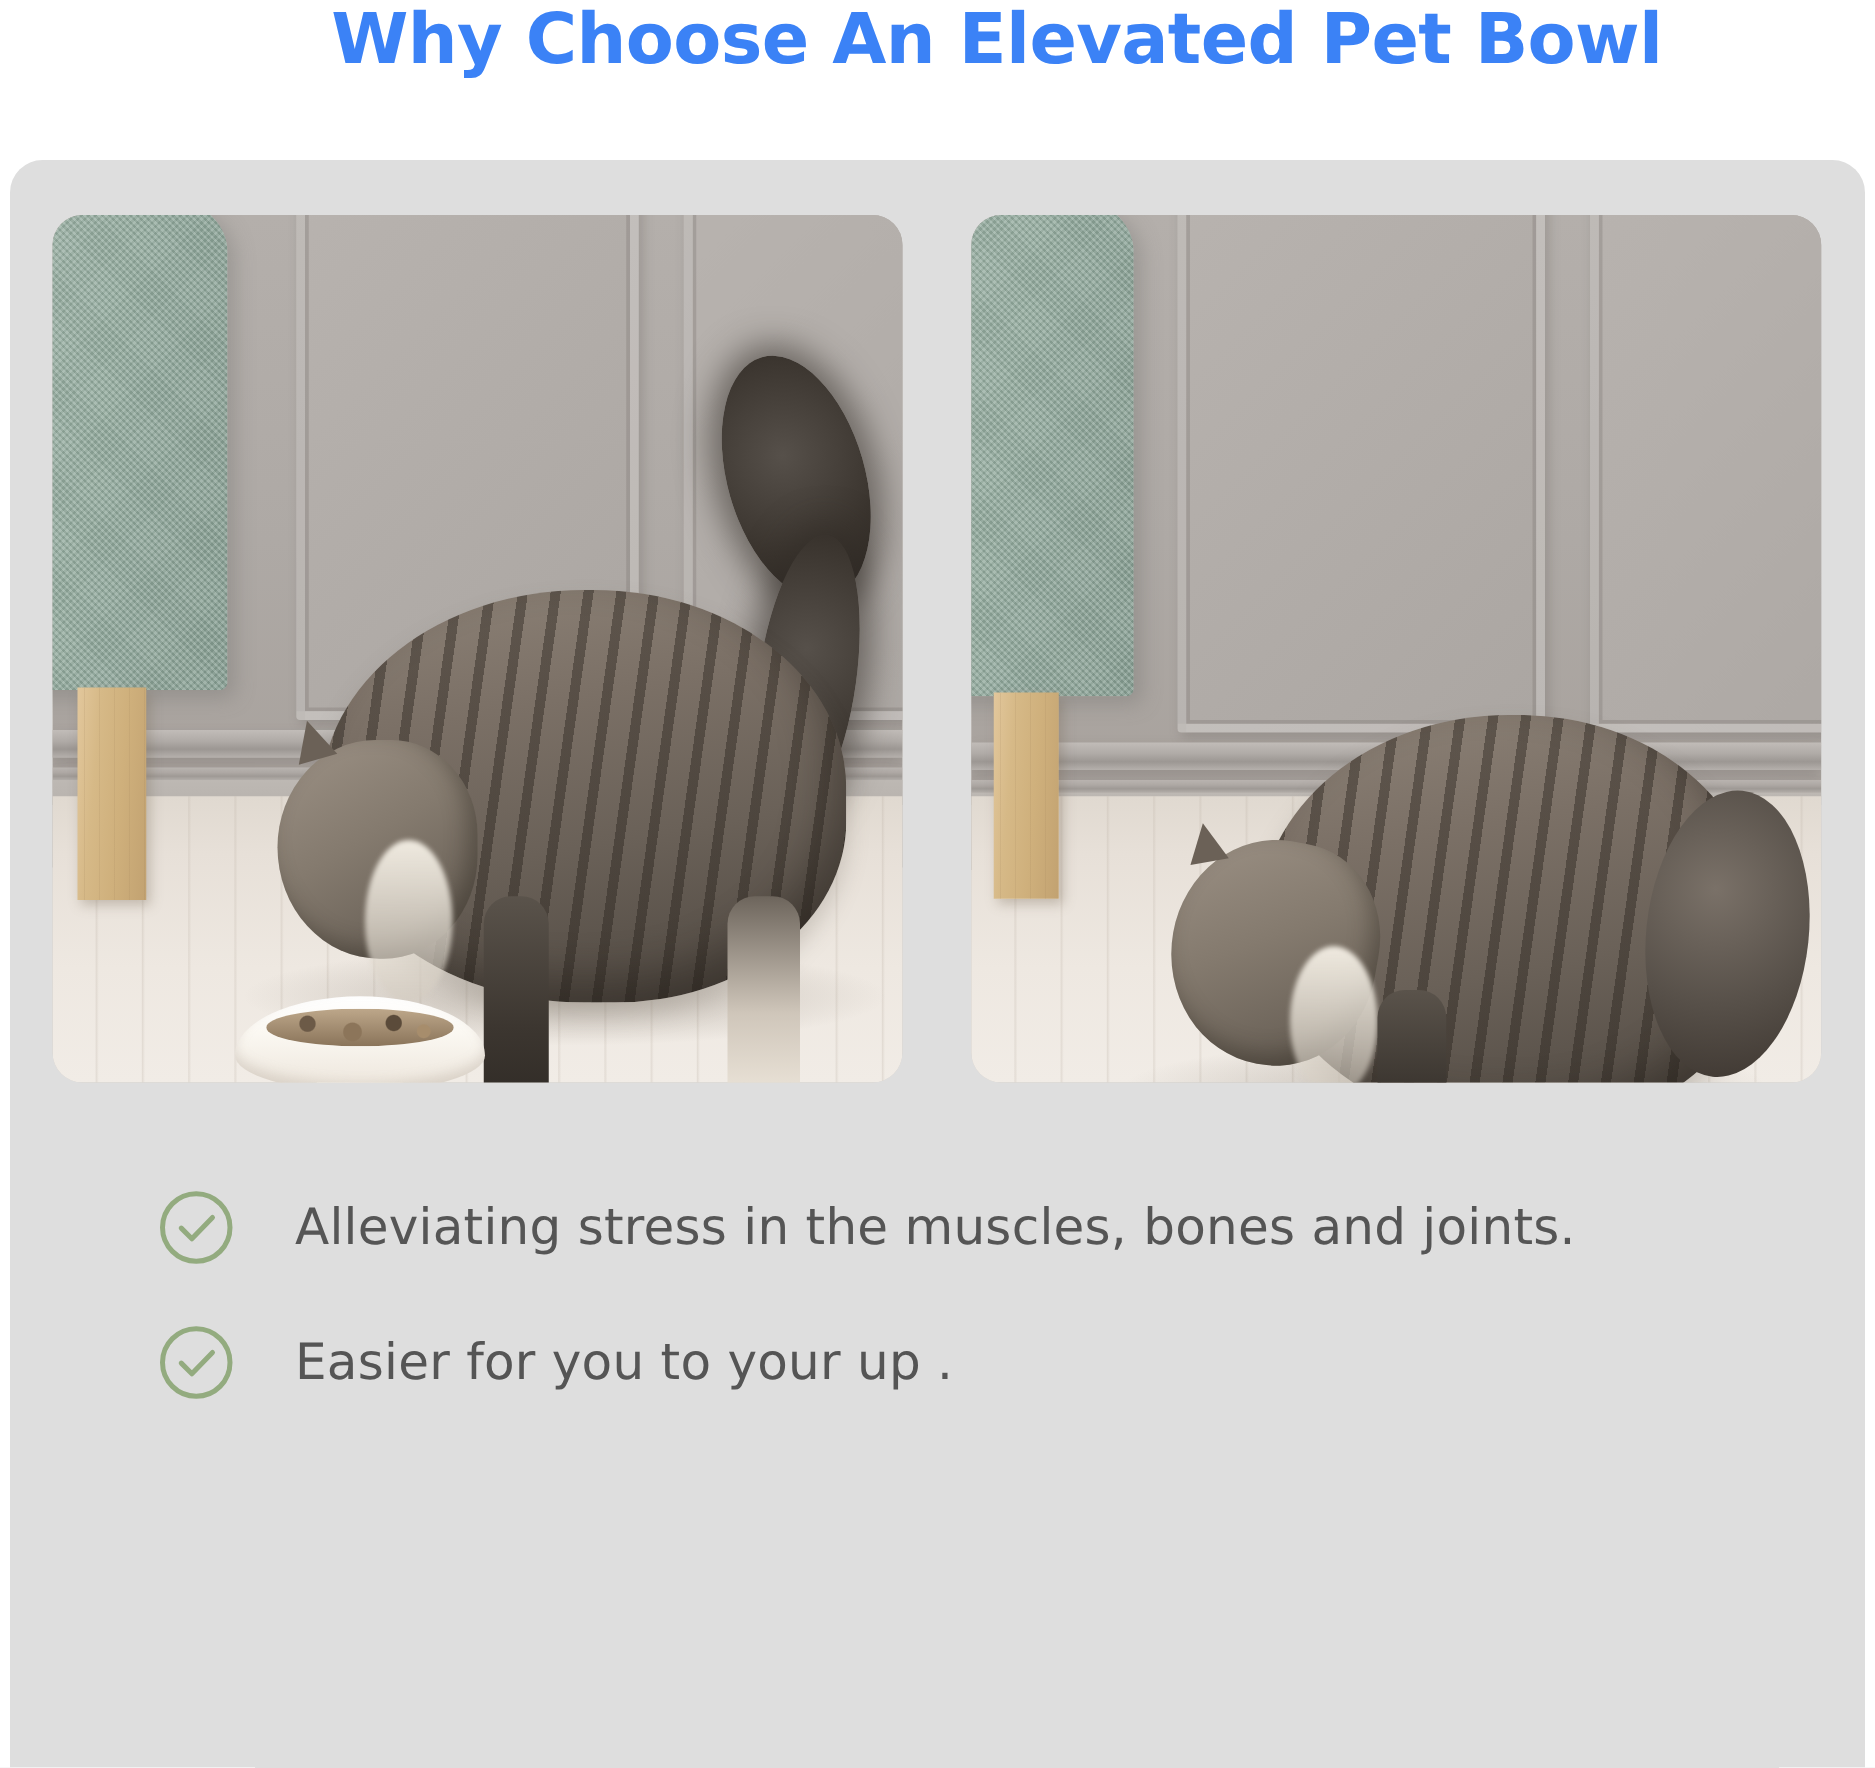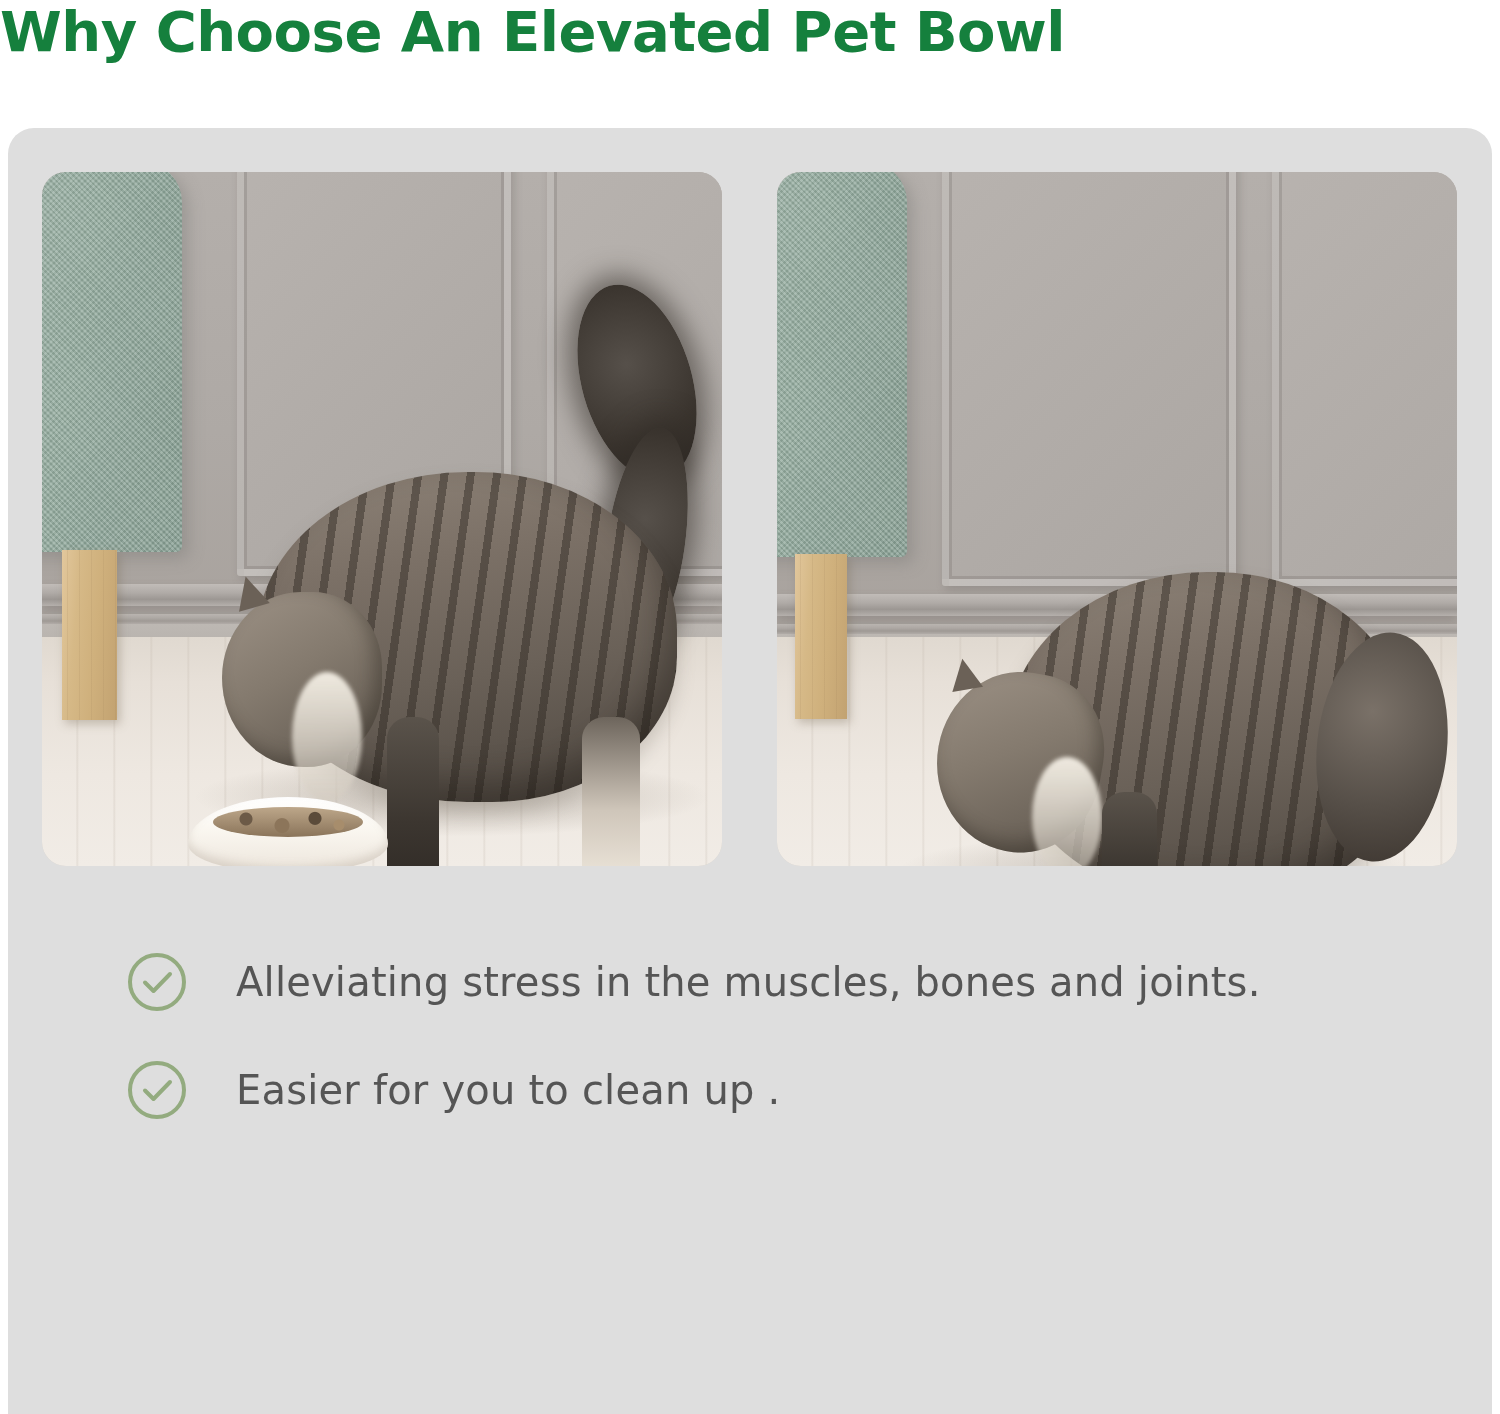--- a/index.html
+++ b/index.html
@@ -16,26 +16,26 @@
   }
 
   
   .page-title {
     position: absolute;
     top: 0px;
     left: 0;
     width: 1330px;
     height: 70px;
     line-height: 64px;
-    text-align: left;
+    text-align: right;
     font-family: "DejaVu Sans", sans-serif;
     font-weight: bold;
     font-size: 56px;
     letter-spacing: -0.5px;
-    color: #15803d;
+    color: #3b82f6;
     white-space: nowrap;
   }
 
   
   .card {
     position: absolute;
     left: 8px;
     top: 128px;
     width: 1484px;
     height: 1286px;
@@ -321,17 +321,17 @@
 
 
 
     <div class="benefit-row">
       <span class="check-icon">
         <svg width="62" height="62" viewBox="0 0 62 62">
           <circle cx="31" cy="31" r="27" fill="none" stroke="#93ab7f" stroke-width="4"></circle>
           <path d="M19 31.5 L27.5 40 L44 23" fill="none" stroke="#93ab7f" stroke-width="4" stroke-linecap="round" stroke-linejoin="round"></path>
         </svg>
       </span>
-      <span class="benefit-text">Easier for you to clean up .</span>
+      <span class="benefit-text">Easier for you to your up .</span>
     </div>
 
   </div>
 </div>
 
 </body></html>

